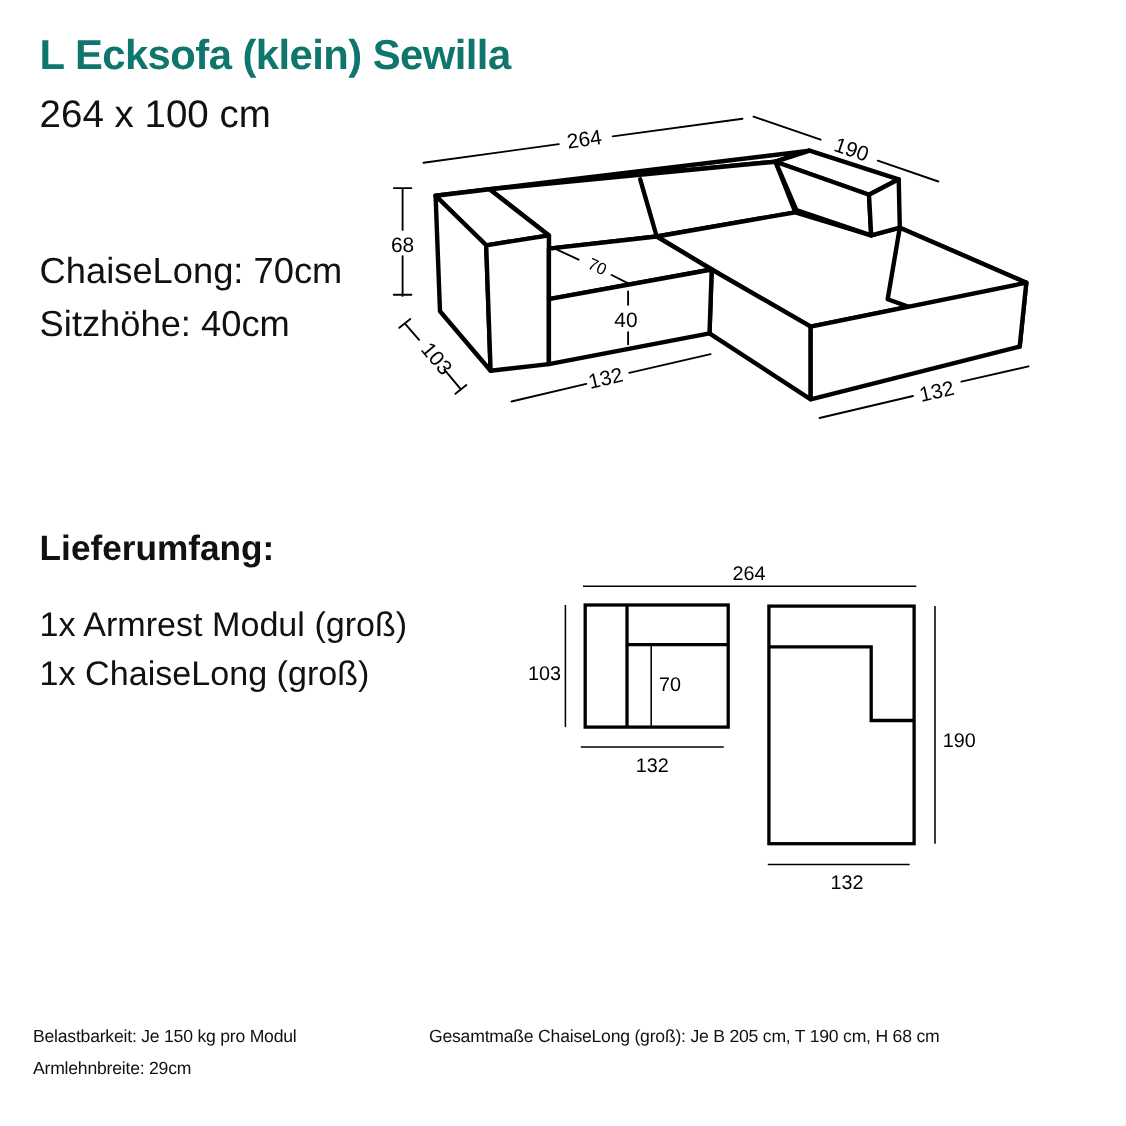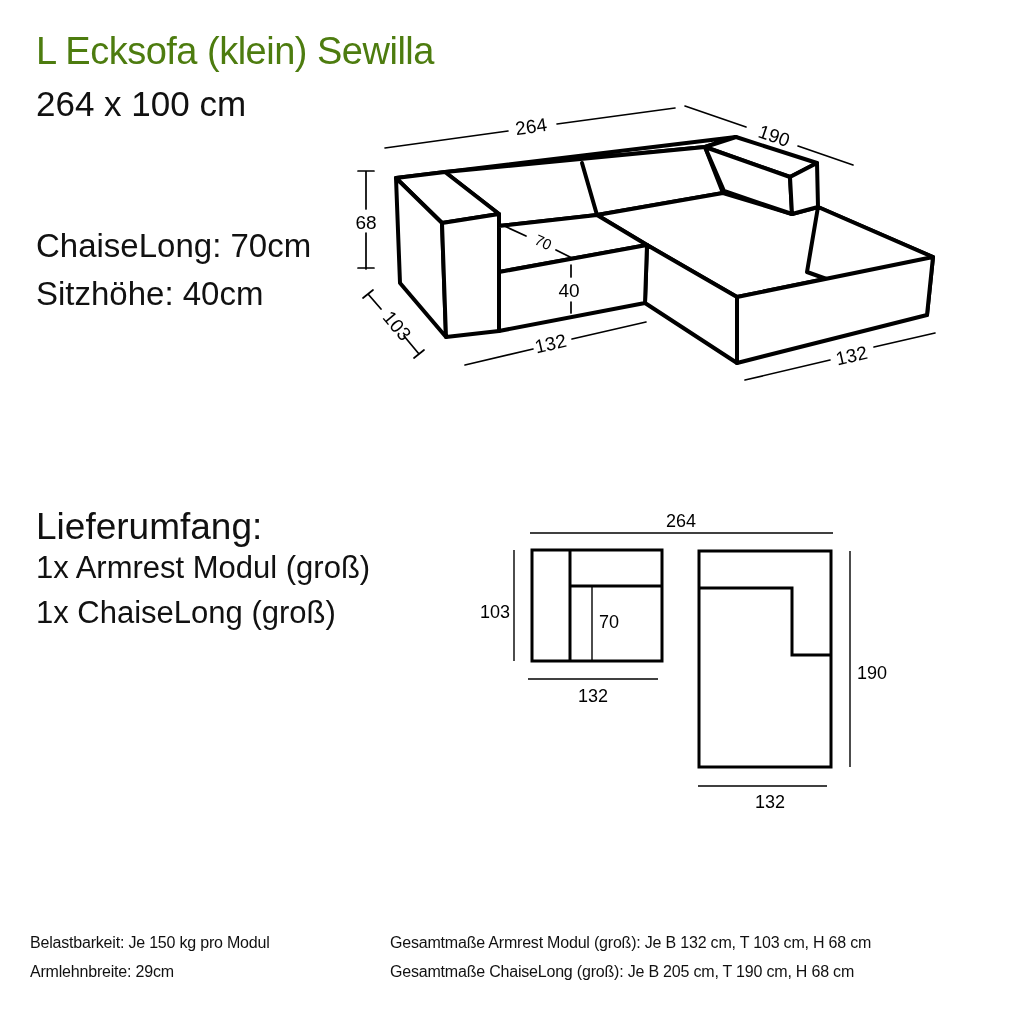--- a/index.html
+++ b/index.html
@@ -8,34 +8,34 @@
     background:#ffffff;
     font-family:"Liberation Sans", sans-serif;
     color:#111111;
     position:relative;
     overflow:hidden;
   }
   .canvas{position:absolute;inset:0;background:#ffffff;}
   .abs{position:absolute;}
   .title{
     left:36px;top:30px;
-    font-size:38px;font-weight:400;letter-spacing:-0.5px;
-    color:#4d7c0f;
+    font-size:38px;font-weight:700;letter-spacing:-0.5px;
+    color:#0f766e;
   }
   .subtitle{
     left:36px;top:84px;
     font-size:35px;font-weight:400;color:#111111;
   }
   .specs{
     left:36px;top:222px;
     font-size:33px;font-weight:400;line-height:48px;color:#111111;
   }
   .delivery-heading{
-    left:36px;top:506px;
-    font-size:37px;font-weight:400;color:#111111;
+    left:36px;top:480px;
+    font-size:32px;font-weight:700;color:#111111;
   }
   .delivery-items{
     left:36px;top:545px;
     font-size:31px;font-weight:400;line-height:45px;color:#111111;
   }
   .footer{
     top:928px;
     font-size:16px;font-weight:400;line-height:29px;letter-spacing:-0.2px;
     color:#111111;white-space:nowrap;margin-left:14px;
   }
@@ -69,21 +69,20 @@
   <div class="abs delivery-items">
     <div>1x Armrest Modul (groß)</div>
     <div>1x ChaiseLong (groß)</div>
   </div>
 
   <div class="abs footer footer-left">
     <div>Belastbarkeit: Je 150 kg pro Modul</div>
     <div>Armlehnbreite: 29cm</div>
   </div>
   <div class="abs footer footer-right">
-    <div>Gesamtmaße Armrest Modul (groß): Je B 132 cm, T 103 cm, H 68 cm</div>
     <div>Gesamtmaße ChaiseLong (groß): Je B 205 cm, T 190 cm, H 68 cm</div>
   </div>
 
   <svg width="1024" height="1024" viewBox="0 0 1024 1024">
 
     <g>
 
       <path class="sofa" d="M396,178 L736,137 L705,147 L445,172 Z"></path>
       <path class="sofa" d="M445,172 L705,147 L723,193 L597,215 L499,226 L499,214 Z"></path>
       <path class="edge" d="M582,163 L597,215"></path>

